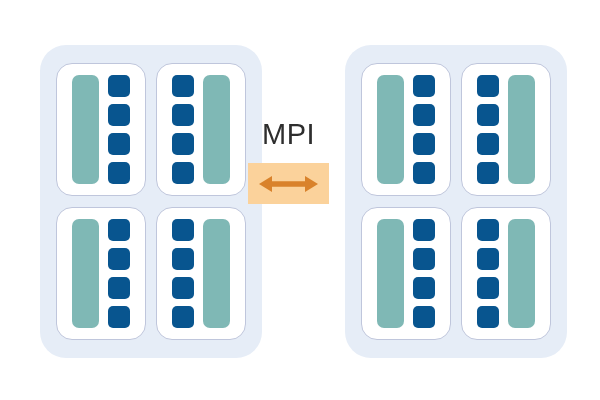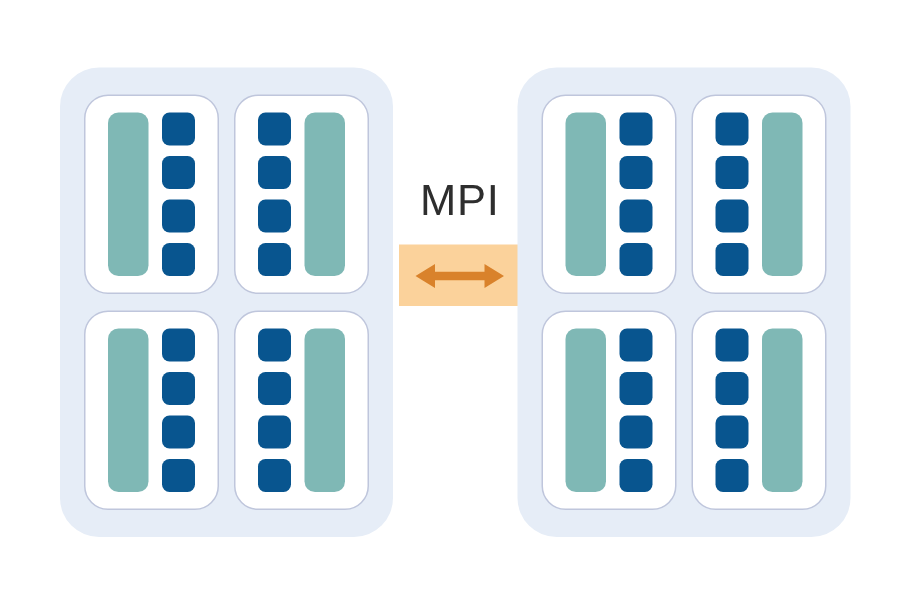--- a/index.html
+++ b/index.html
@@ -77,21 +77,21 @@
   .core {
     width: 22px;
     height: 22px;
     background: #08558f;
     border-radius: 5px;
   }
 
   
   #interconnect {
     position: absolute;
-    left: 266px;
+    left: 248px;
     top: 120px;
     width: 81px;
     height: 100px;
     display: flex;
     flex-direction: column;
     align-items: center;
   }
   #mpi-label {
     font-size: 29px;
     line-height: 1;

